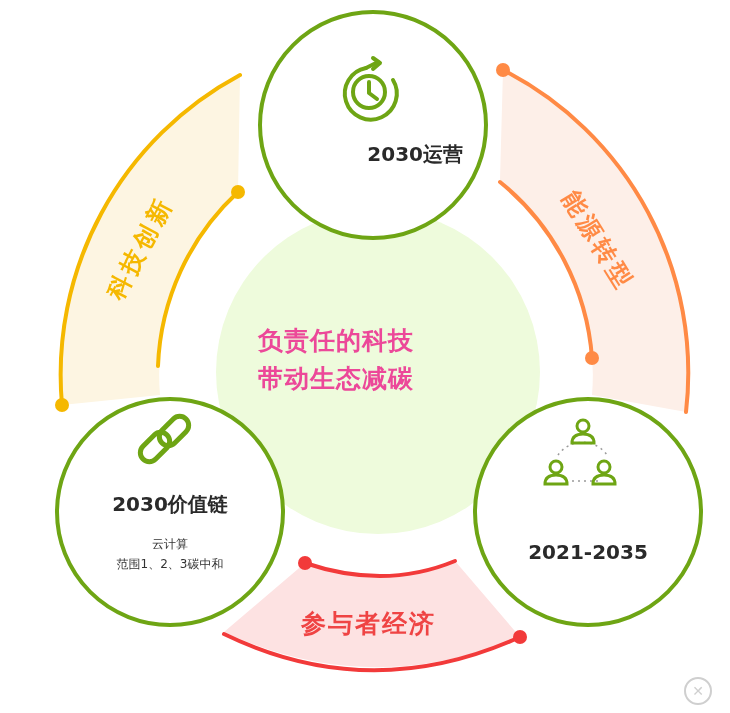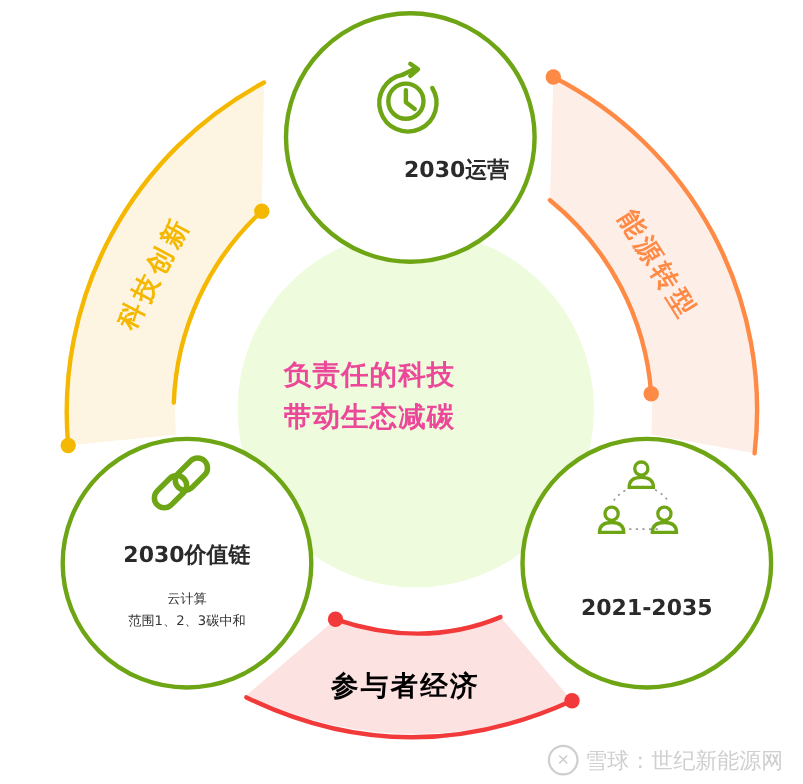--- a/index.html
+++ b/index.html
@@ -69,21 +69,21 @@
       <circle cx="556" cy="467" r="6"></circle>
       <path d="M 545 484 Q 545 475 556 475 Q 567 475 567 484 Z"></path>
       <circle cx="604" cy="467" r="6"></circle>
       <path d="M 593 484 Q 593 475 604 475 Q 615 475 615 484 Z"></path>
     </g>
   </g>
 </svg>
 
 <div class="arc-label" style="left: 84px; top: 232px; color: #f5b800; transform: rotate(-62deg);">科技创新</div>
 <div class="arc-label" style="left: 542px; top: 225px; color: #ff8a45; transform: rotate(58deg);">能源转型</div>
-<div class="arc-label" style="left: 301px; top: 607px; color: #000000; letter-spacing: 2px; font-size: 25px;">参与者经济</div>
+<div class="arc-label" style="left: 301px; top: 607px; color: #ef4444; letter-spacing: 2px; font-size: 25px;">参与者经济</div>
 
 <div class="center-text" style="left: 258px; top: 322px; width: 240px;">
   <div>负责任的科技</div>
   <div>带动生态减碳</div>
 </div>
 
 <div class="circle-text" style="left: 283px; top: 141px; width: 180px; text-align: right;">
   <div class="big">2030运营</div>
 </div>
 
@@ -92,14 +92,13 @@
   <div class="small" style="margin-top:16px;text-align:center;">云计算</div>
   <div class="small">范围1、2、3碳中和</div>
 </div>
 
 <div class="circle-text" style="left: 498px; top: 499px; width: 180px; margin-top: 40px;">
   <div class="big">2021-2035</div>
 </div>
 
 <div class="watermark">
   <span class="wm-logo">✕</span>
-  <span>雪球：世纪新能源网</span>
 </div>
 
 </body></html>

